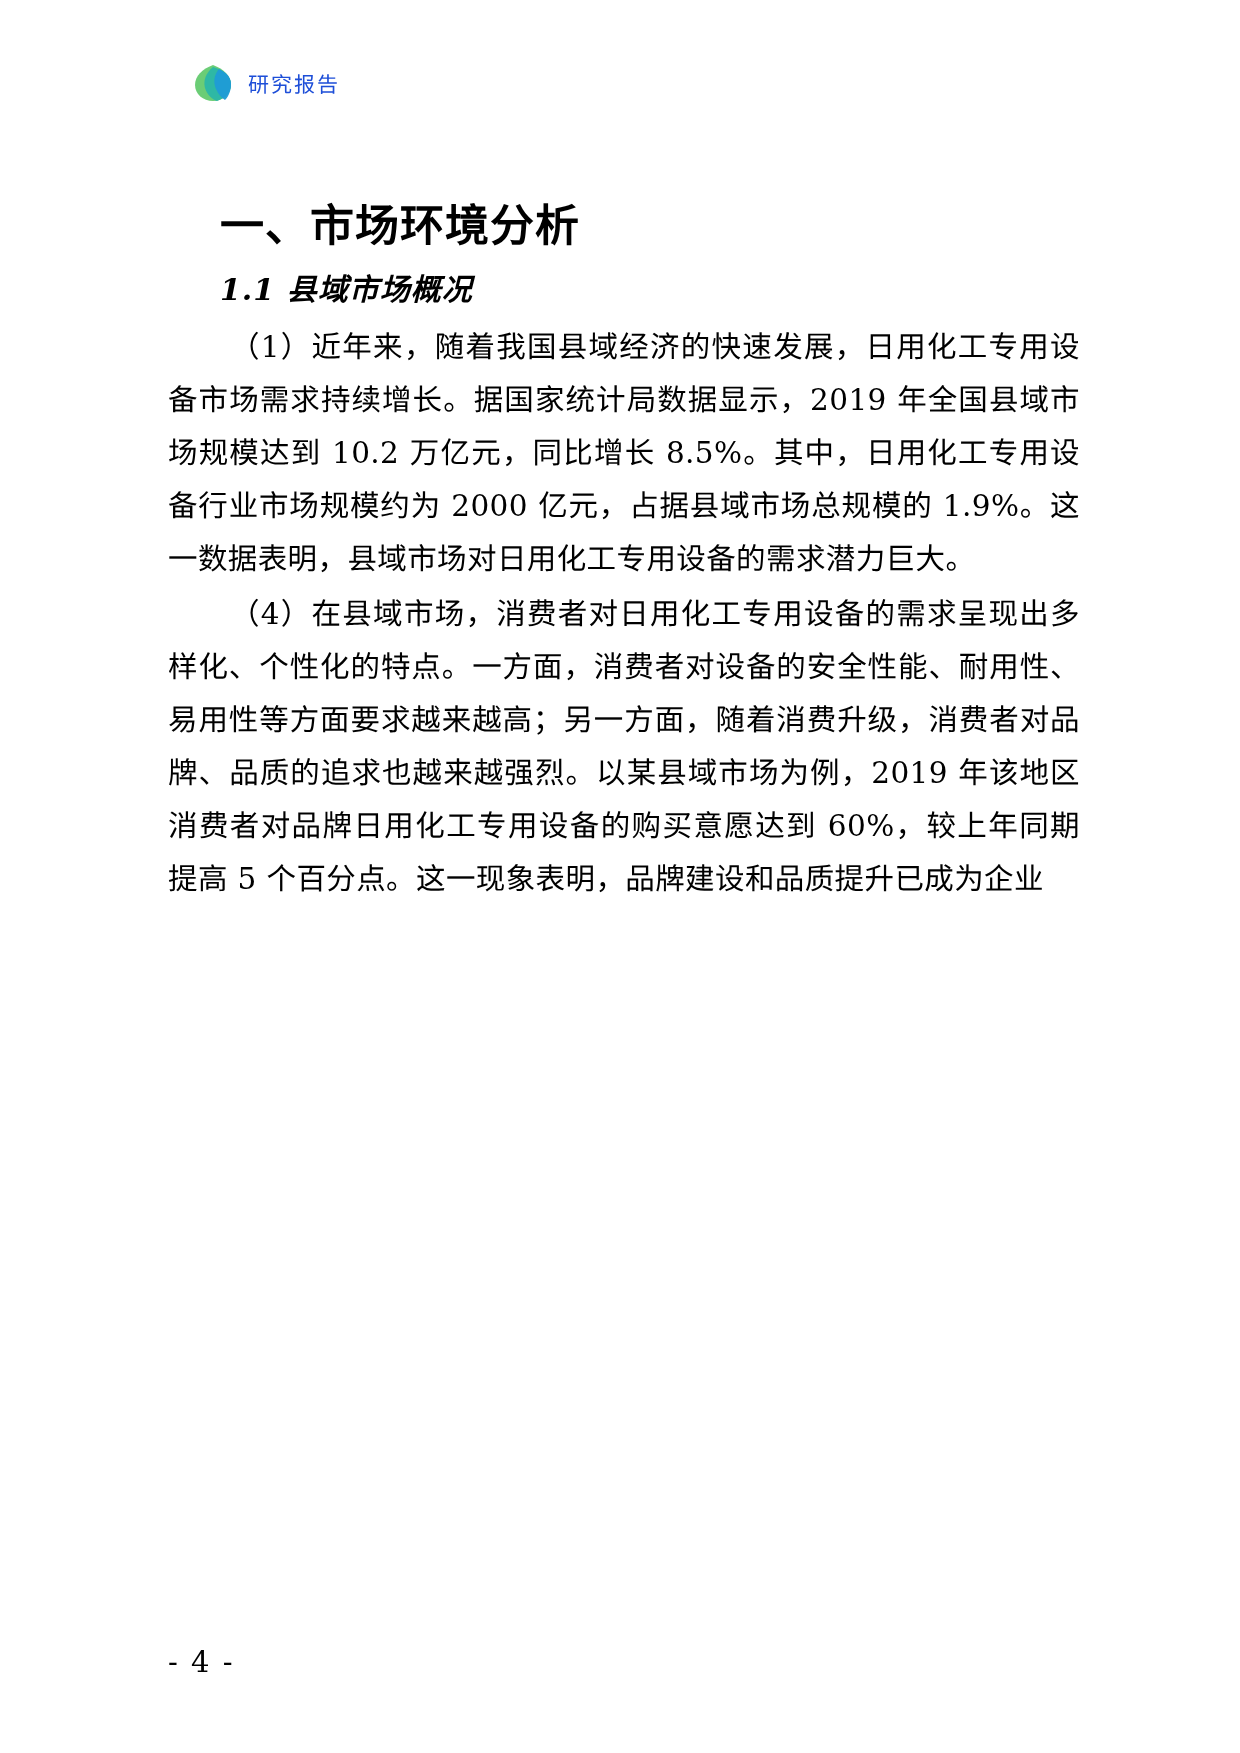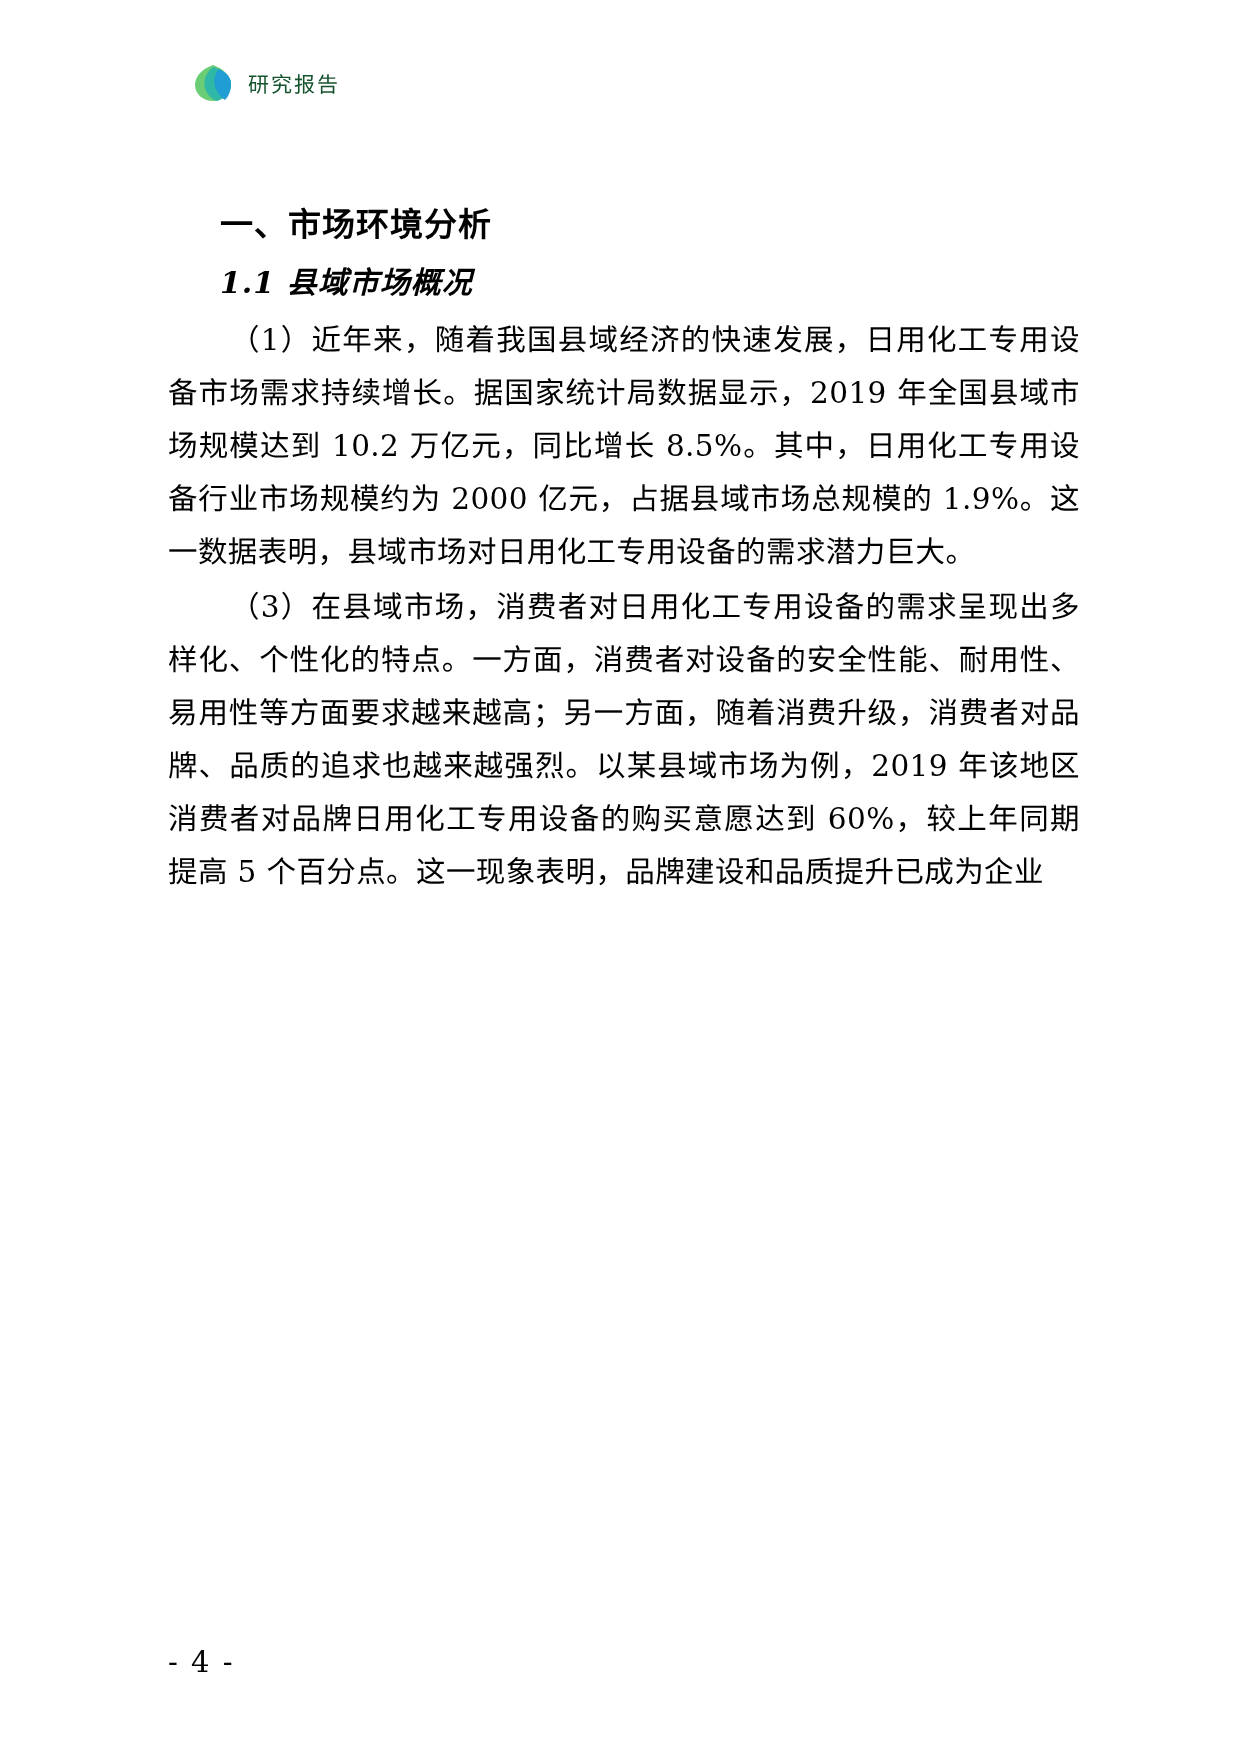--- a/index.html
+++ b/index.html
@@ -32,38 +32,38 @@
     width: 42px;
     height: 42px;
     position: relative;
     flex: none;
   }
   .brand-mark svg { display: block; }
   .brand-label {
     font-family: Liberation Sans, sans-serif;
     font-size: 21px;
     letter-spacing: 2px;
-    color: #14532d;
+    color: #1d4ed8;
     white-space: nowrap;
   }
 
   
   .content {
     position: absolute;
     top: 196px;
     left: 168px;
     width: 912px;
   }
 
   h1.section-title {
     font-family: "DejaVu Sans", "Liberation Sans", sans-serif;
     font-weight: bold;
-    font-size: 33px;
+    font-size: 44px;
     line-height: 1.35;
-    margin: 7px 0 6px 0;
+    margin: 0 0 6px 0;
     padding-left: 52px;
     letter-spacing: 1px;
     color: #000;
   }
 
   h2.sub-title {
     font-family: "DejaVu Serif", "Liberation Serif", serif;
     font-weight: bold;
     font-size: 30px;
     line-height: 1.4;
@@ -109,18 +109,18 @@
       </svg>
     </span>
     <span class="brand-label">研究报告</span>
   </div>
 
   <div class="content">
     <h1 class="section-title">一、市场环境分析</h1>
     <h2 class="sub-title">1.1 县域市场概况</h2>
 
     <p class="para">（1）近年来，随着我国县域经济的快速发展，日用化工专用设备市场需求持续增长。据国家统计局数据显示，2019 年全国县域市场规模达到 10.2 万亿元，同比增长 8.5%。其中，日用化工专用设备行业市场规模约为 2000 亿元，占据县域市场总规模的 1.9%。这一数据表明，县域市场对日用化工专用设备的需求潜力巨大。</p>
-    <p class="para">（3）在县域市场，消费者对日用化工专用设备的需求呈现出多样化、个性化的特点。一方面，消费者对设备的安全性能、耐用性、易用性等方面要求越来越高；另一方面，随着消费升级，消费者对品牌、品质的追求也越来越强烈。以某县域市场为例，2019 年该地区消费者对品牌日用化工专用设备的购买意愿达到 60%，较上年同期提高 5 个百分点。这一现象表明，品牌建设和品质提升已成为企业</p>
+    <p class="para">（4）在县域市场，消费者对日用化工专用设备的需求呈现出多样化、个性化的特点。一方面，消费者对设备的安全性能、耐用性、易用性等方面要求越来越高；另一方面，随着消费升级，消费者对品牌、品质的追求也越来越强烈。以某县域市场为例，2019 年该地区消费者对品牌日用化工专用设备的购买意愿达到 60%，较上年同期提高 5 个百分点。这一现象表明，品牌建设和品质提升已成为企业</p>
   </div>
 
   <div class="page-number">- 4 -</div>
 
 </div>
 
 </body></html>

